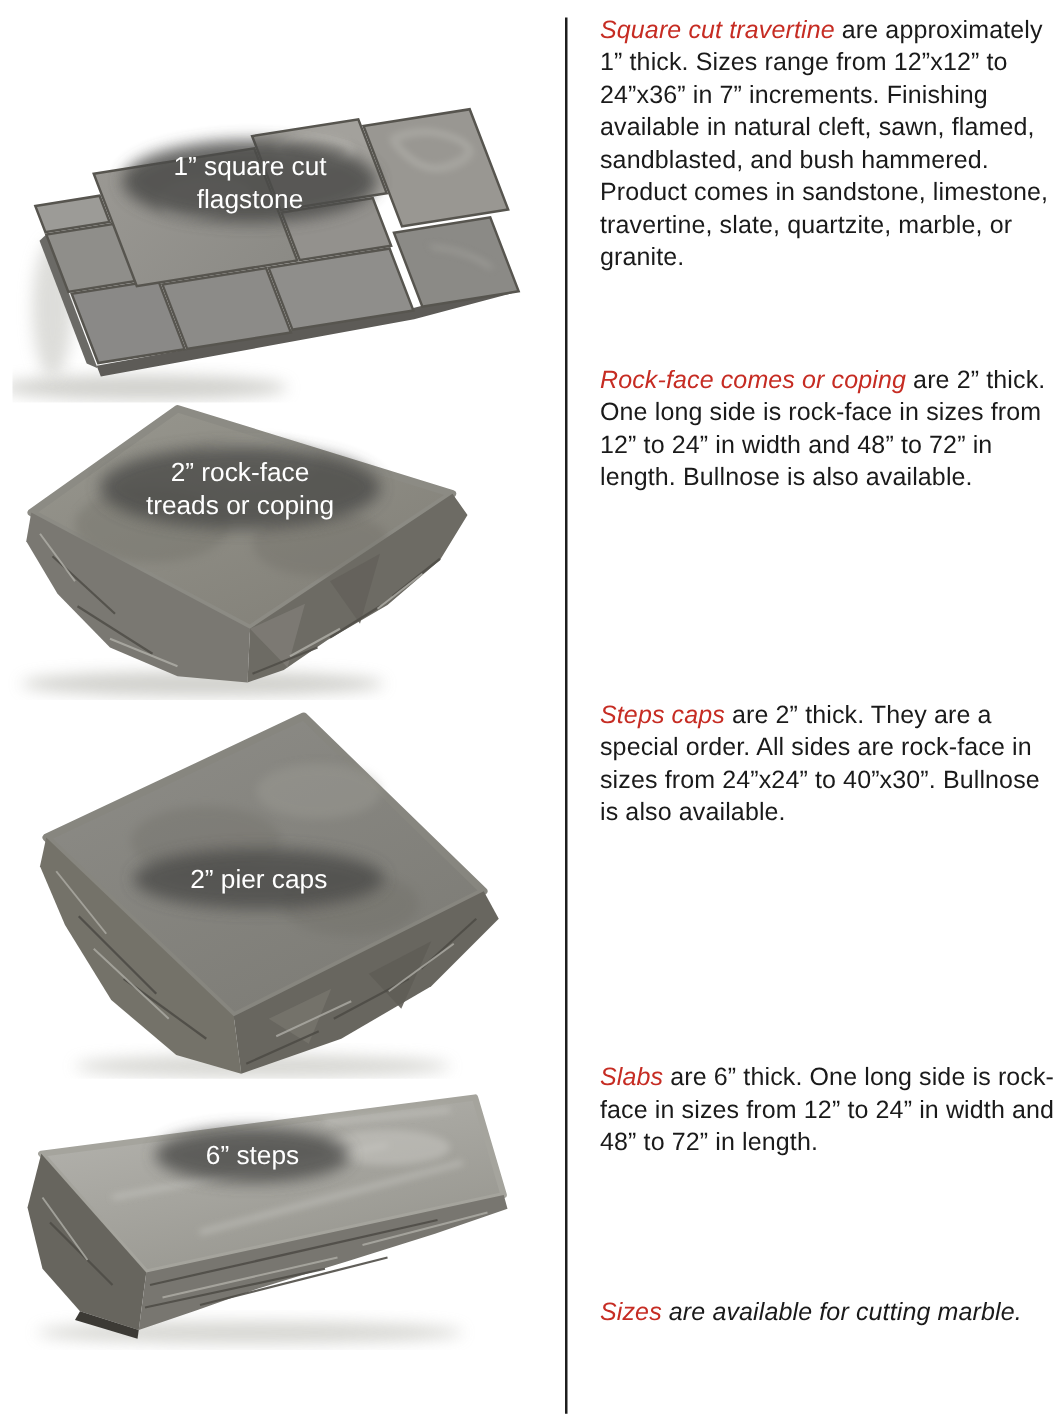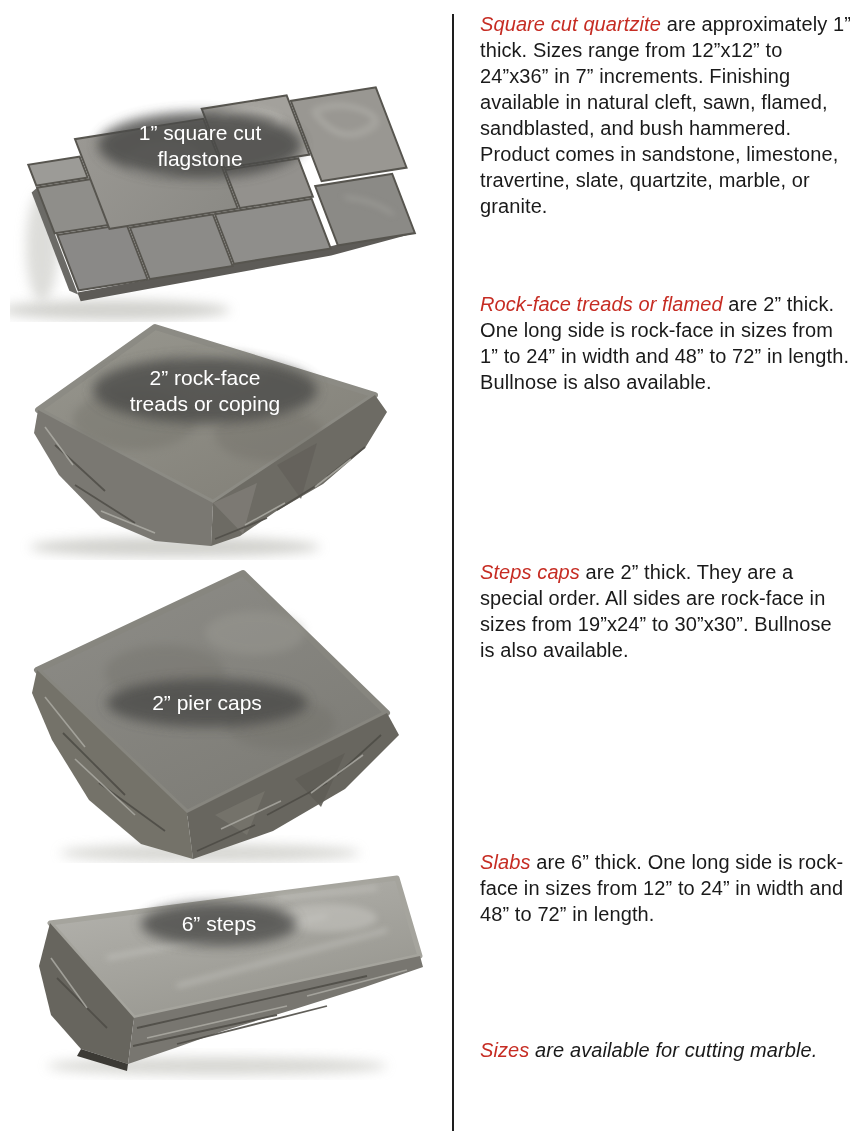--- a/index.html
+++ b/index.html
@@ -72,21 +72,21 @@
         <path d="M292,20 q30,-8 52,10 q12,12 -14,18 q-28,6 -38,-28" fill="none" stroke="#bcbbb5" stroke-width="6" opacity="0.45" filter="url(#b3)"></path>
         <path d="M290,110 q26,6 40,24" fill="none" stroke="#a5a49f" stroke-width="5" opacity="0.5" filter="url(#b3)"></path>
       </g>
 
       <ellipse cx="190" cy="83" rx="102" ry="33" fill="#4b4b49" opacity="0.85" filter="url(#b6)"></ellipse>
       <text class="stone-label" x="190" y="78">1” square cut</text>
       <text class="stone-label" x="190" y="104">flagstone</text>
     </svg>
   </div>
 
-  <div class="photo" style="left:15px;top:315px;width:425px;height:245px">
+  <div class="photo" style="left:2px;top:315px;width:425px;height:245px">
     <svg width="425" height="245" viewBox="0 0 425 245">
       <defs>
         <filter id="b6b" x="-50%" y="-50%" width="200%" height="200%">
             <feGaussianBlur stdDeviation="6"></feGaussianBlur>
           </filter>
         <filter id="b4b" x="-50%" y="-50%" width="200%" height="200%">
             <feGaussianBlur stdDeviation="4"></feGaussianBlur>
           </filter>
         <linearGradient id="trTop" x1="0" y1="0" x2="0.8" y2="1">
           <stop offset="0" stop-color="#98978f"></stop>
@@ -165,21 +165,21 @@
         <path d="M206,266 L266,238"></path>
           <path d="M296,230 L348,192"></path>
         <path d="M60,196 L120,252"></path>
           <path d="M30,134 L70,184"></path>
       </g>
       <ellipse cx="192" cy="140" rx="100" ry="24" fill="#4b4b49" opacity="0.8" filter="url(#b6c)"></ellipse>
       <text class="stone-label" x="192" y="147">2” pier caps</text>
     </svg>
   </div>
 
-  <div class="photo" style="left:27px;top:868px;width:430px;height:212px">
+  <div class="photo" style="left:10px;top:868px;width:430px;height:212px">
     <svg width="430" height="212" viewBox="0 0 430 212">
       <defs>
         <filter id="b6d" x="-50%" y="-50%" width="200%" height="200%">
             <feGaussianBlur stdDeviation="6"></feGaussianBlur>
           </filter>
         <filter id="b3d" x="-50%" y="-50%" width="200%" height="200%">
             <feGaussianBlur stdDeviation="3"></feGaussianBlur>
           </filter>
         <linearGradient id="stTop" x1="0" y1="0" x2="0.6" y2="1">
           <stop offset="0" stop-color="#b7b6b1"></stop>
@@ -213,23 +213,23 @@
         <path d="M24,90 L60,140"></path>
       </g>
       <path d="M54,181 L101,196 L100,203 L50,188 Z" fill="#3c3a35"></path>
       <ellipse cx="192" cy="56" rx="78" ry="22" fill="#4b4b49" opacity="0.8" filter="url(#b6d)"></ellipse>
       <text class="stone-label" x="192" y="63">6” steps</text>
     </svg>
   </div>
 
   <div class="divider"></div>
 
-  <p class="desc" style="top:11px"><span class="term">Square cut quartzite</span><span> are approximately 1” thick. Sizes range from 12”x12” to 24”x36” in 7” increments. Finishing available in natural cleft, sawn, flamed, sandblasted, and bush hammered. Product comes in sandstone, limestone, travertine, slate, quartzite, marble, or granite.</span></p>
-
-  <p class="desc" style="top:291px"><span class="term">Rock-face treads or flamed</span><span> are 2” thick. One long side is rock-face in sizes from 1” to 24” in width and 48” to 72” in length. Bullnose is also available.</span></p>
-
-  <p class="desc" style="top:559px"><span class="term">Steps caps</span><span> are 2” thick. They are a special order. All sides are rock-face in sizes from 19”x24” to 30”x30”. Bullnose is also available.</span></p>
+  <p class="desc" style="top:11px"><span class="term">Square cut travertine</span><span> are approximately 1” thick. Sizes range from 12”x12” to 24”x36” in 7” increments. Finishing available in natural cleft, sawn, flamed, sandblasted, and bush hammered. Product comes in sandstone, limestone, travertine, slate, quartzite, marble, or granite.</span></p>
+
+  <p class="desc" style="top:291px"><span class="term">Rock-face comes or coping</span><span> are 2” thick. One long side is rock-face in sizes from 12” to 24” in width and 48” to 72” in length. Bullnose is also available.</span></p>
+
+  <p class="desc" style="top:559px"><span class="term">Steps caps</span><span> are 2” thick. They are a special order. All sides are rock-face in sizes from 24”x24” to 40”x30”. Bullnose is also available.</span></p>
 
   <p class="desc" style="top:849px"><span class="term">Slabs</span><span> are 6” thick. One long side is rock-face in sizes from 12” to 24” in width and 48” to 72” in length.</span></p>
 
   <p class="desc italic" style="top:1037px"><span class="term">Sizes</span><span> are available for cutting marble.</span></p>
 
 </div>
 
 </body></html>

